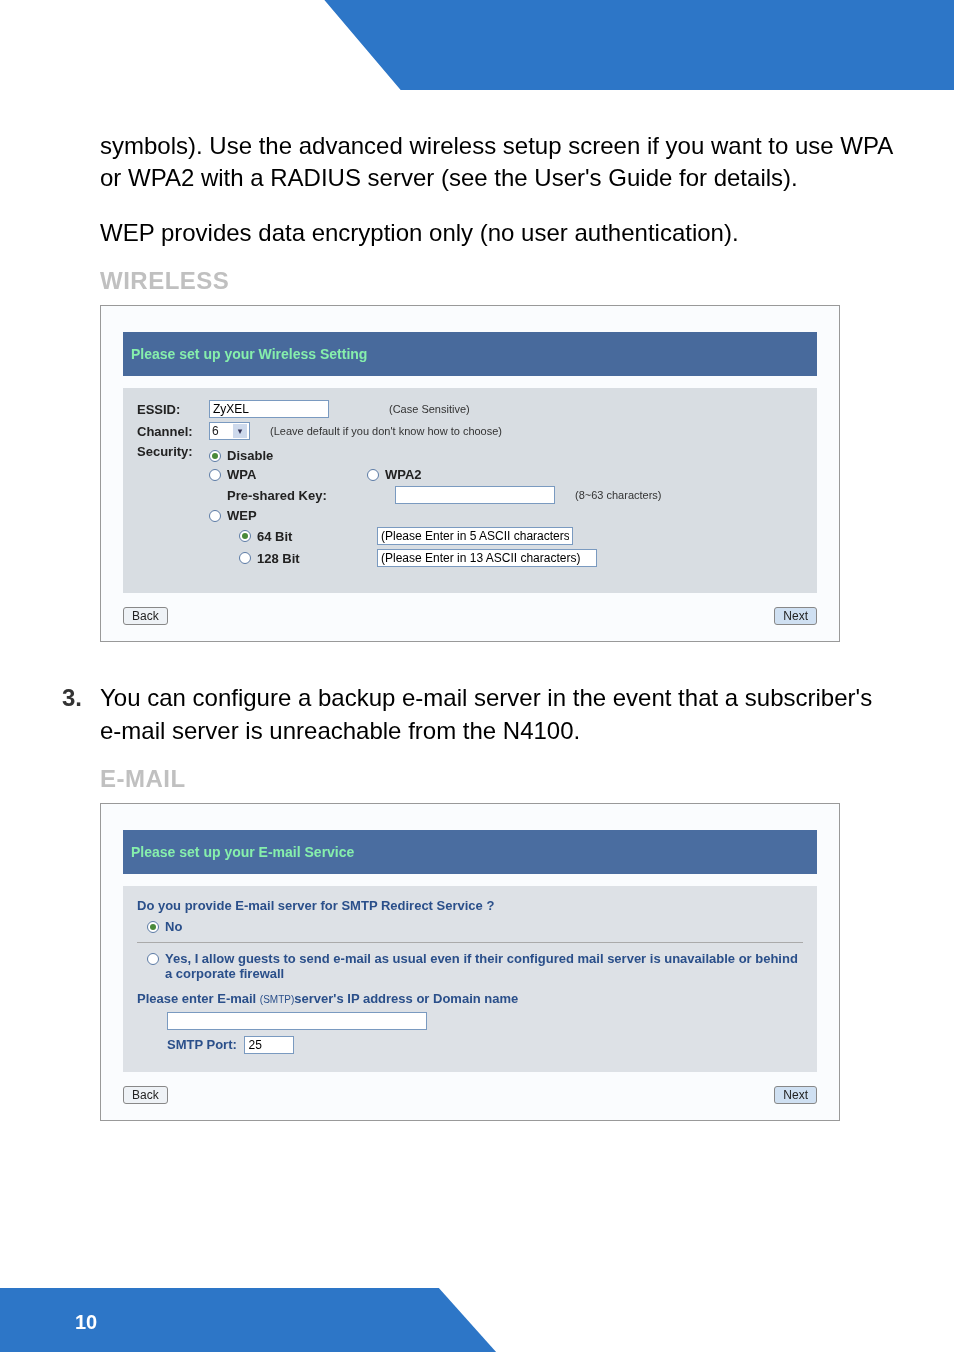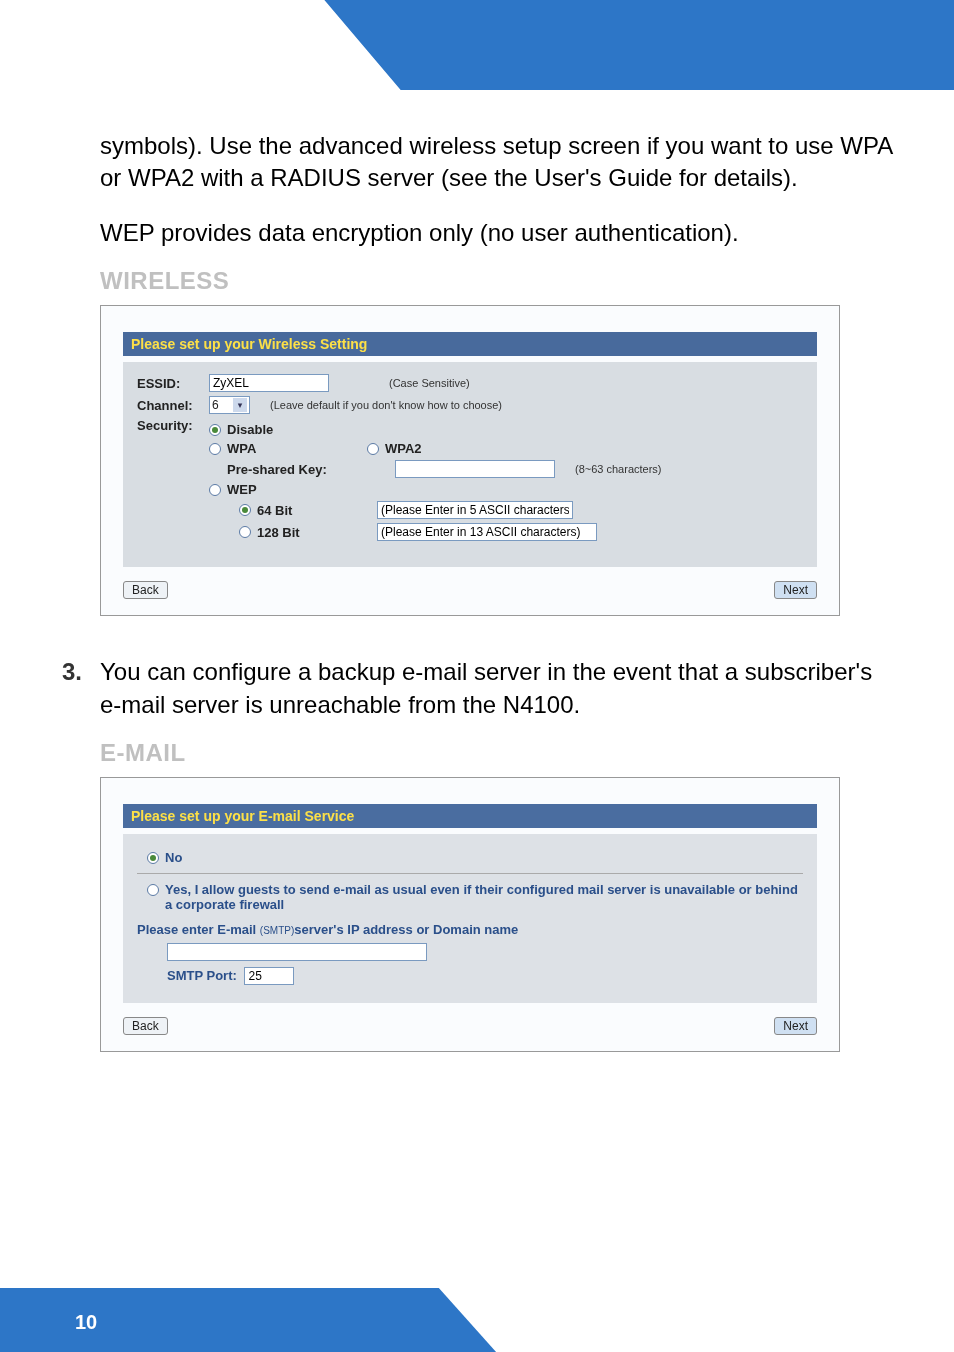--- a/index.html
+++ b/index.html
@@ -35,25 +35,25 @@
   .screenshot {
     border: 1px solid #999;
     background: #fafcfe;
     margin-left: 40px;
     width: 740px;
     padding: 16px;
     position: relative;
   }
   .panel-title {
     background: #486a9c;
-    color: #fde047;
+    color: #86efac;
     font-weight: bold;
     font-size: 14px;
-    padding: 4px 8px;
-    margin: 10px 6px 6px 6px;
+    padding: 14px 8px;
+    margin: 10px 6px 12px 6px;
   }
   .panel-title2 {
     background: #4a6da0;
   }
   .form-area {
     background: #d8dde2;
     padding: 12px 14px 18px 14px;
     margin: 0 6px;
     font-size: 13px;
     color: #222;
@@ -204,20 +204,21 @@
   <div class="steprow">
     <span class="stepnum">3.</span>
     <p class="bodytext" style="margin-left:0">You can configure a backup e-mail server in the event that a subscriber's e-mail server is unreachable from the N4100.</p>
   </div>
 
   <div class="grayhead">E-MAIL</div>
 
   <div class="screenshot">
     <div class="panel-title panel-title2">Please set up your E-mail Service</div>
     <div class="form-area" style="background:#dde1e6">
+      <div class="email-q">Do you provide E-mail server for SMTP Redirect Service ?</div>
       <div class="email-opt">
         <span class="radio sel"></span>
         <span>No</span>
       </div>
       <div class="hr"></div>
       <div class="email-opt">
         <span class="radio"></span>
         <span>Yes, I allow guests to send e-mail as usual even if their configured mail server is unavailable or behind a corporate firewall</span>
       </div>
       <div class="email-sub">

